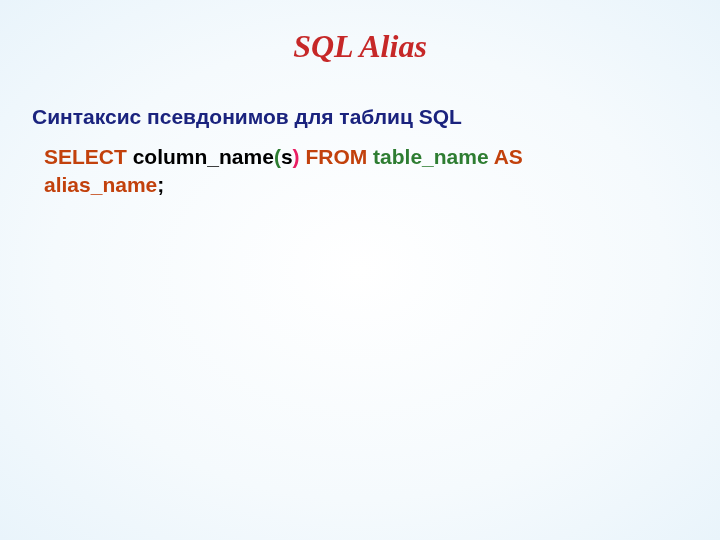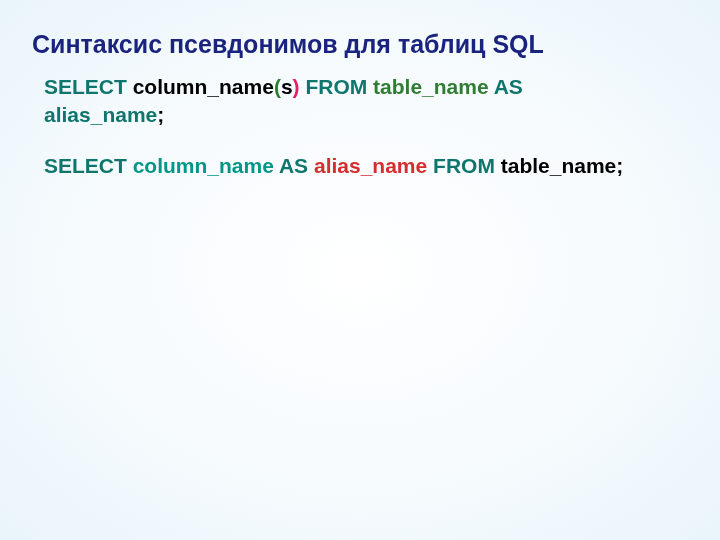--- a/index.html
+++ b/index.html
@@ -23,53 +23,51 @@
     font-family: "Comic Sans MS", "Comic Sans", cursive;
     font-style: italic;
     font-weight: bold;
     font-size: 32px;
     color: #c62828;
     margin-top: 4px;
     margin-bottom: 40px;
   }
   .heading {
     font-weight: bold;
-    font-size: 25px;
+    font-size: 21px;
     color: #1a237e;
     margin-top: 6px;
     margin-bottom: 14px;
   }
   .code {
     font-size: 21px;
     font-weight: bold;
     font-family: Arial, Helvetica, sans-serif;
     line-height: 1.35;
     margin-left: 12px;
     margin-bottom: 18px;
     max-width: 640px;
   }
-  .c-blue   { color: #0f766e; margin-top: 17px; }
+  .c-blue   { color: #c2410c; margin-top: 17px; }
   .c-black  { color: #000000; }
   .c-green  { color: #2e7d32; }
   .c-pink   { color: #e91e63; }
   .c-red    { color: #d32f2f; }
   .c-teal   { color: #009688; }
 </style>
 </head>
 <body>
 
 <div class="slide">
 
+  <div class="title">SQL Alias</div>
 
   <div class="heading">Синтаксис псевдонимов для таблиц SQL</div>
 
   <div class="code">
     <span class="c-blue">SELECT</span><span class="c-black"> column_name</span><span class="c-green">(</span><span class="c-black">s</span><span class="c-pink">)</span><span class="c-blue"> FROM</span><span class="c-green"> table_name</span><span class="c-blue"> AS</span>
     <br>
     <span class="c-blue">alias_name</span><span class="c-black">;</span>
   </div>
 
 
-  <div class="code" style="margin-top:22px;">
-    <span class="c-blue">SELECT</span><span class="c-teal"> column_name</span><span class="c-blue"> AS</span><span class="c-red"> alias_name</span><span class="c-blue"> FROM</span><span class="c-black"> table_name</span><span class="c-black">;</span>
-  </div>
 
 </div>
 
 </body></html>

